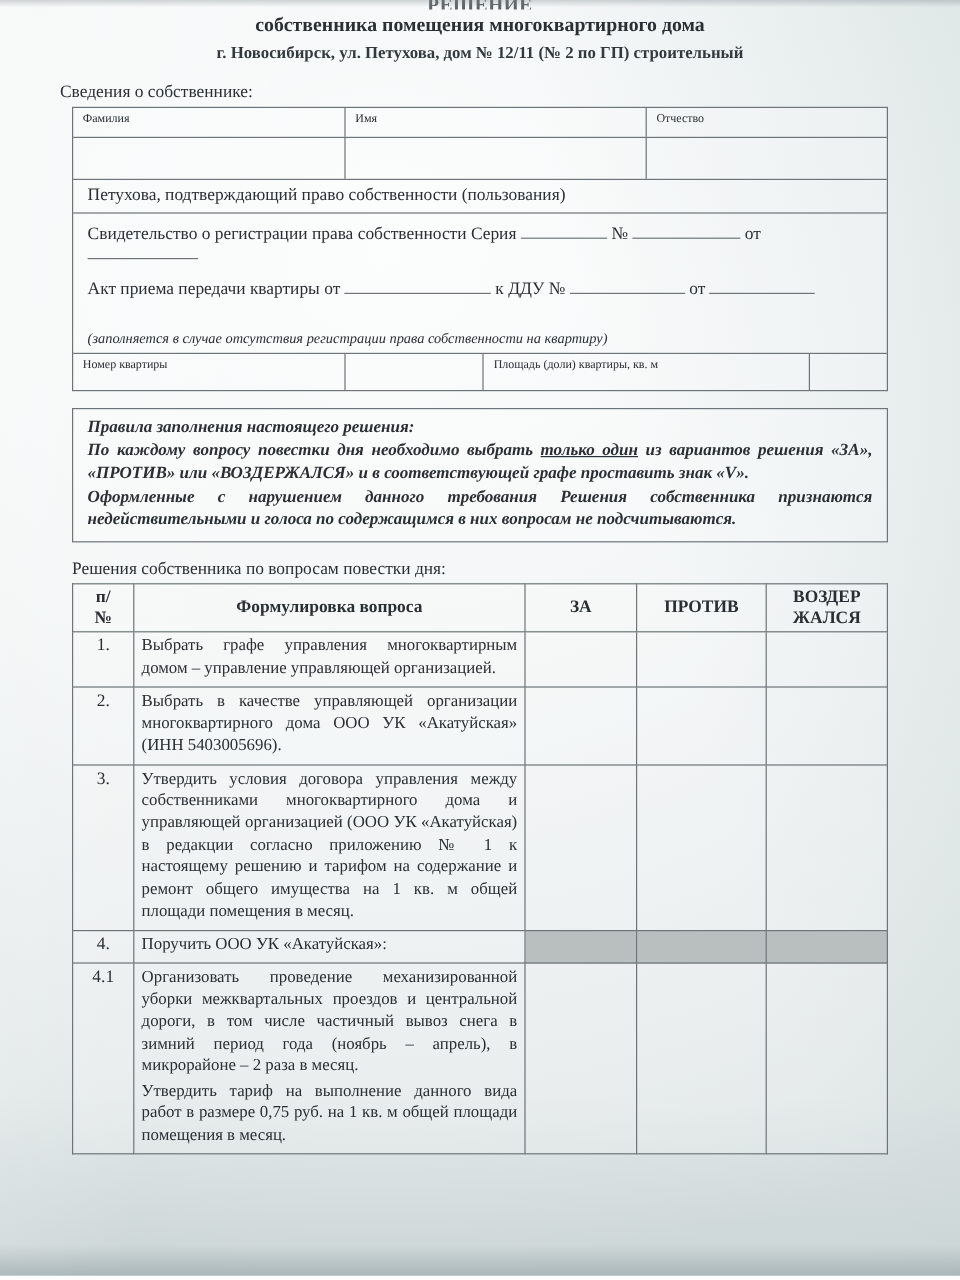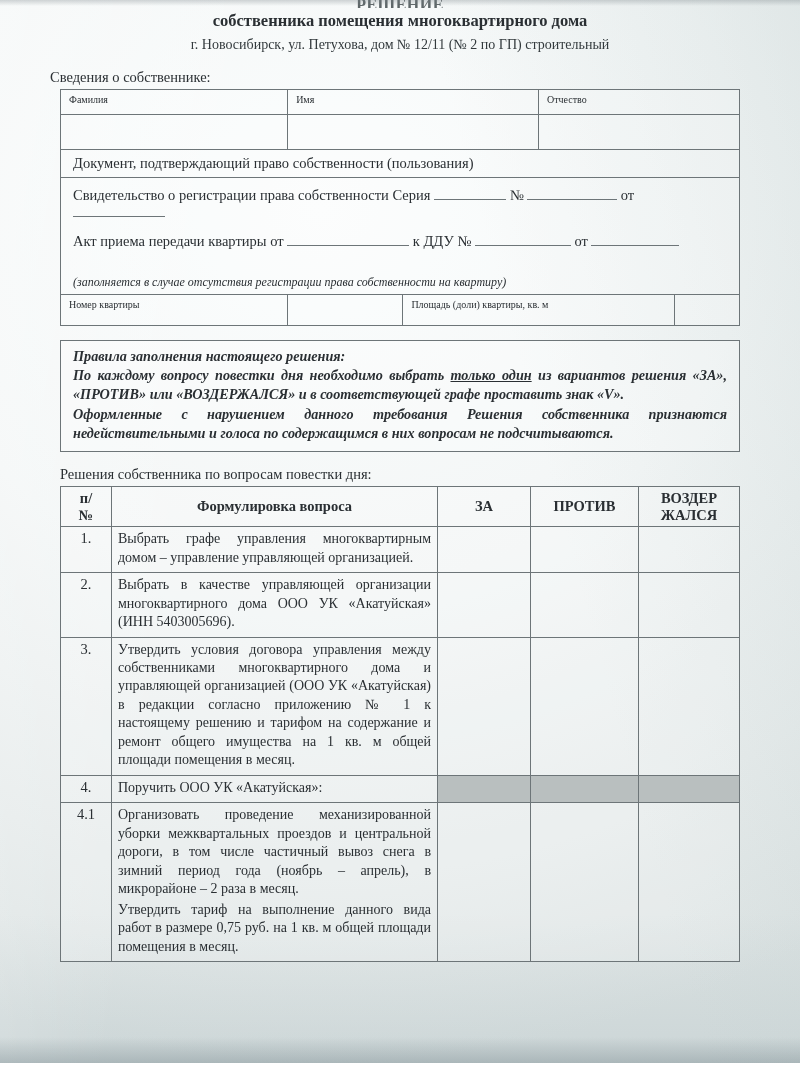--- a/index.html
+++ b/index.html
@@ -54,20 +54,21 @@
   }
   .t-line2 {
     font-weight: bold;
     font-size: 16.5px;
     margin-top: 3px;
   }
   .t-line3 {
     font-size: 14px;
     margin-top: 6px;
     color: #333a3d;
+    font-weight: bold;
   }
 
   .lbl-owner {
     margin: 16px 0 3px 12px;
     font-size: 14.5px;
   }
 
   
   .frame {
     border: 1px solid #6d7578;
@@ -196,21 +197,21 @@
         <div class="cell b-r" style="width:33.5%">Фамилия</div>
         <div class="cell b-r" style="width:37%">Имя</div>
         <div class="cell" style="width:29.5%">Отчество</div>
       </div>
       <div class="row b-b">
         <div class="cell b-r fio-blank" style="width:33.5%"></div>
         <div class="cell b-r fio-blank" style="width:37%"></div>
         <div class="cell fio-blank" style="width:29.5%"></div>
       </div>
 
-      <div class="doc-line b-b">Документ, подтверждающий право собственности (пользования)</div>
+      <div class="doc-line b-b">Петухова, подтверждающий право собственности (пользования)</div>
 
       <div class="doc-line" style="padding-top:9px;padding-bottom:2px">
         <span>Свидетельство о регистрации права собственности Серия</span>
         <span class="flatline" style="width:72px"></span>
         <span>№</span>
         <span class="flatline" style="width:90px"></span>
         <span>от</span>
         <span class="flatline" style="width:92px"></span>
       </div>
 

